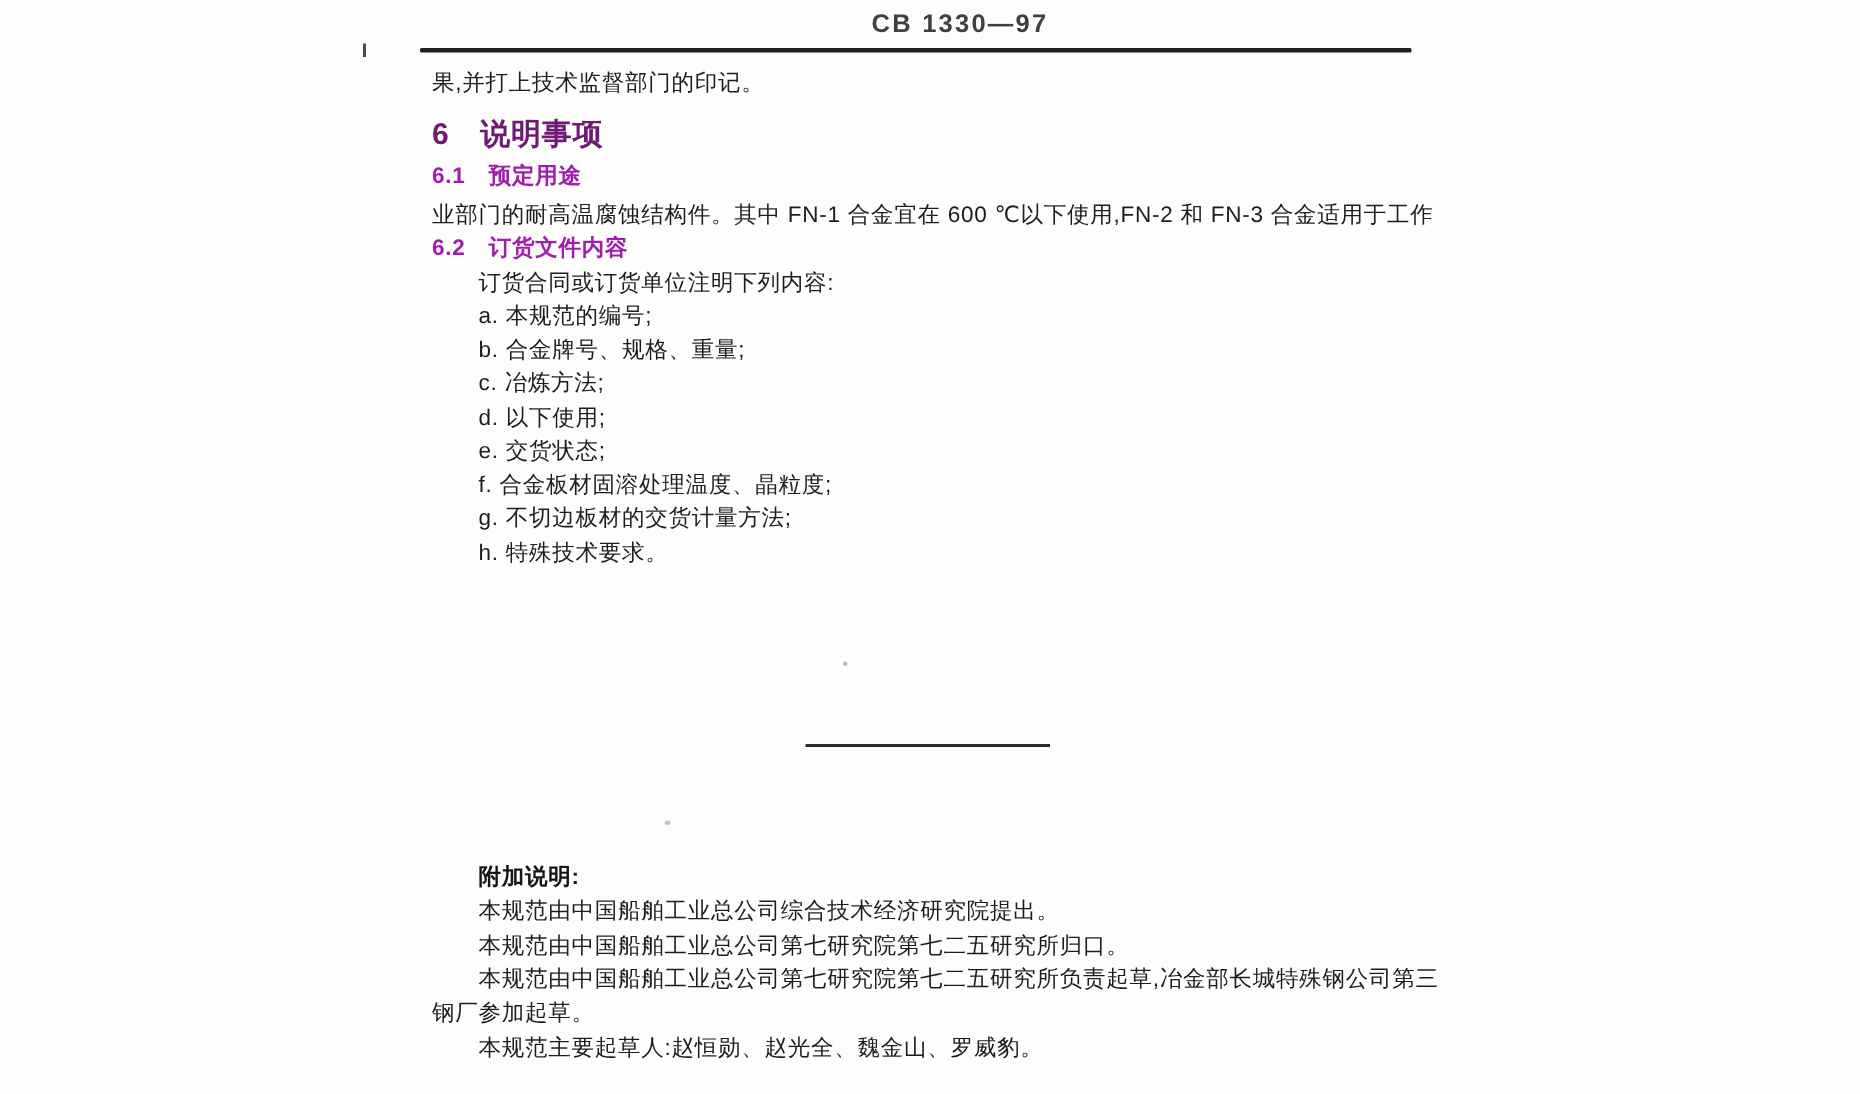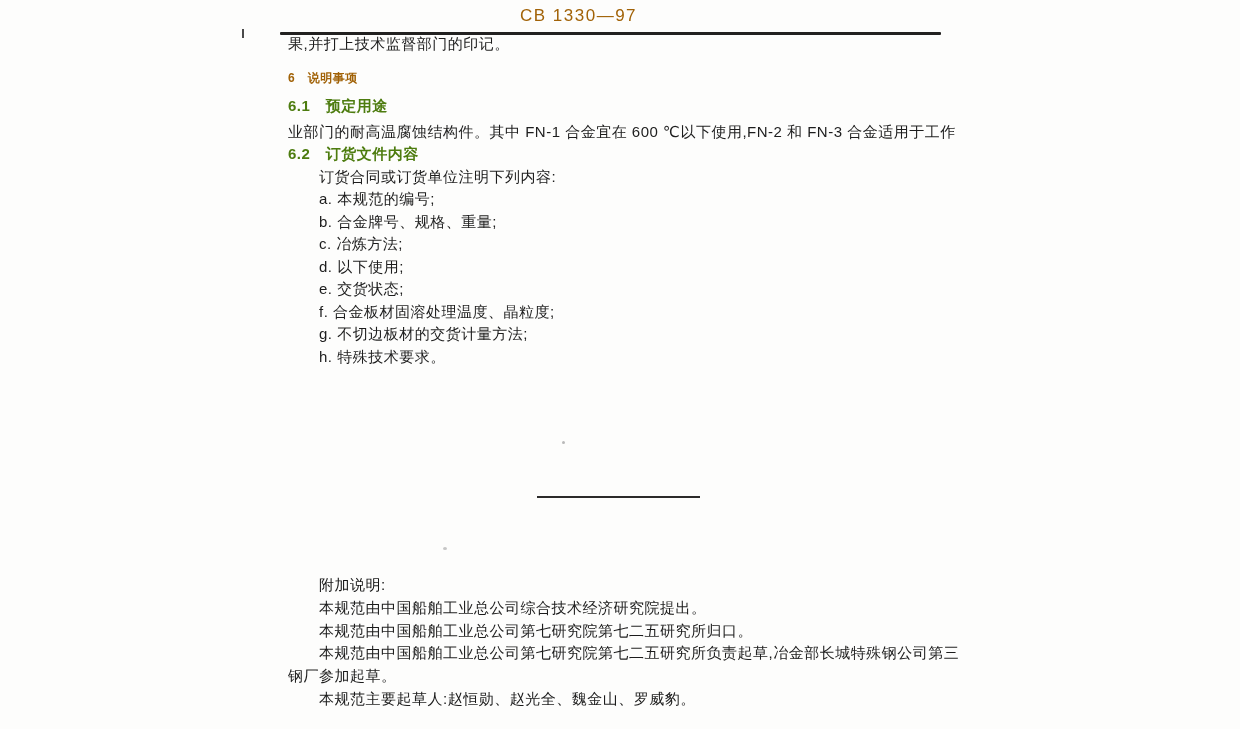--- a/index.html
+++ b/index.html
@@ -19,25 +19,25 @@
     inset: 0;
     background: #fdfdfc;
     color: #1d1d1d;
   }
   
   .doc-number {
     position: absolute;
     top: 6px;
     left: 520px;
     width: 240px;
-    text-align: left;
+    text-align: center;
     font-size: 17px;
-    font-weight: normal;
+    font-weight: bold;
     letter-spacing: 1.5px;
-    color: #a16207;
+    color: #404040;
   }
   .header-rule {
     position: absolute;
     top: 32px;
     left: 280px;
     width: 661px;
     height: 3px;
     background: #222120;
     border-radius: 1px;
   }
@@ -63,48 +63,48 @@
     top: 547px;
     left: 443px;
     width: 4px;
     height: 3px;
     background: #c6c6c6;
     border-radius: 50%;
   }
   
   .content {
     position: absolute;
-    top: 33px;
+    top: 45px;
     left: 288px;
     width: 662px;
     font-size: 15px;
     line-height: 22.5px;
     letter-spacing: 0.5px;
     color: #1d1d1d;
   }
   .line {
     white-space: nowrap;
   }
   .ind2 {
     padding-left: 31px;
   }
   .indent {
     text-indent: 31px;
   }
   .h-sec {
     margin-top: 11px;
     font-weight: bold;
-    font-size: 12px;
-    color: #a16207;
+    font-size: 20px;
+    color: #701a75;
     white-space: nowrap;
   }
   .h-sub {
     margin-top: 6px;
     font-weight: bold;
-    color: #4d7c0f;
+    color: #a21caf;
     white-space: nowrap;
   }
   .h62 {
     margin-top: 0;
   }
   .para {
     margin-top: 3px;
   }
   
   .mid-divider {
@@ -120,21 +120,21 @@
     position: absolute;
     top: 574px;
     left: 288px;
     width: 680px;
     font-size: 15px;
     line-height: 22.8px;
     letter-spacing: 0.5px;
     color: #1c1c1c;
   }
   .appendix .heading {
-    font-weight: normal;
+    font-weight: bold;
     color: #161616;
   }
 </style>
 </head>
 <body>
 
 <div class="page">
 
   <div class="doc-number">CB 1330—97</div>
 

